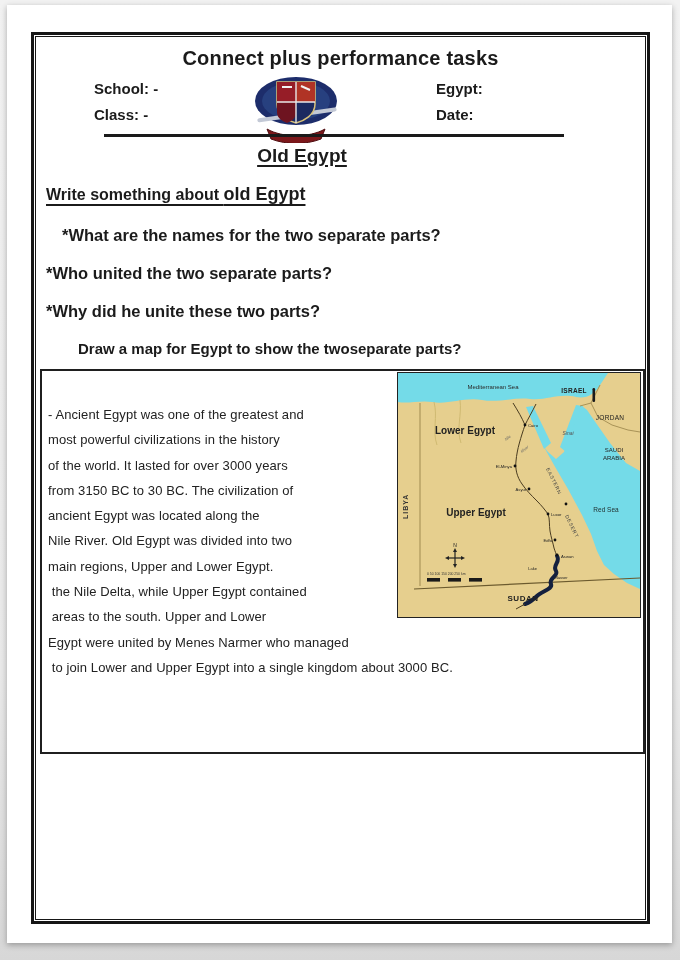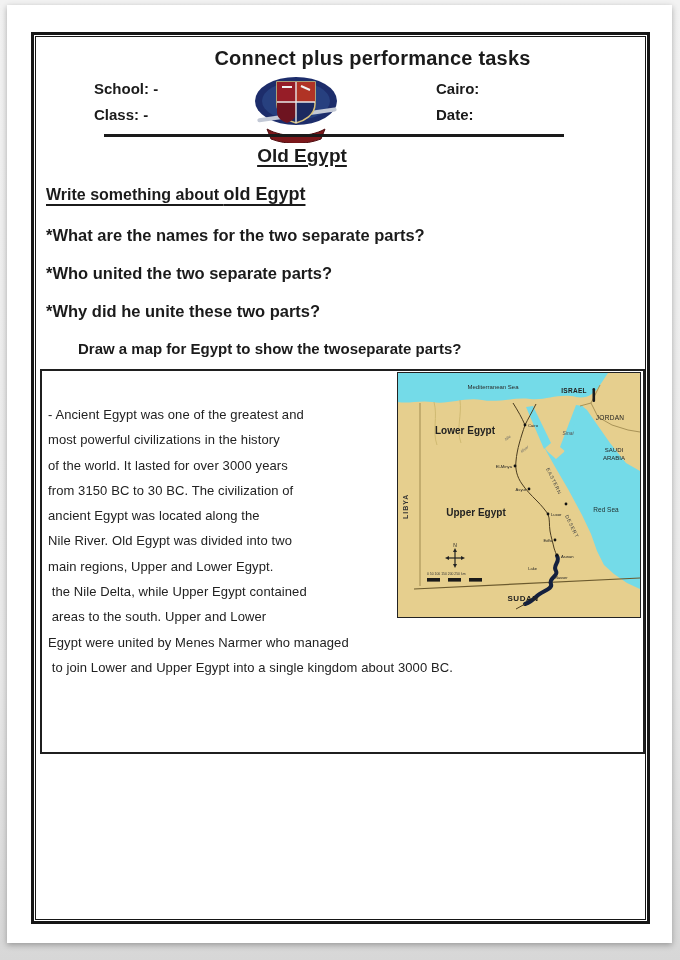--- a/index.html
+++ b/index.html
@@ -12,39 +12,39 @@
     position:absolute;left:7px;top:5px;width:665px;height:938px;
     background:#ffffff;box-shadow:0 2px 6px rgba(0,0,0,.30);
   }
   .frame{
     position:absolute;left:24px;top:27px;width:613px;height:886px;
     border:3px solid #161616;
   }
   .frame-inner{position:absolute;inset:1px;border:1px solid #161616;}
   .title{
     position:absolute;left:0;top:12px;width:100%;text-align:center;
-    font-size:20px;font-weight:700;letter-spacing:.2px;padding-left:32px;
+    font-size:20px;font-weight:700;letter-spacing:.2px;
   }
   .id-block{position:absolute;font-size:15px;font-weight:700;line-height:26px;}
   .id-school{left:60px;top:41px;}
   .id-name{left:402px;top:41px;}
   .logo{position:absolute;left:205px;top:36px;width:115px;height:72px;}
   .sepline{position:absolute;left:70px;top:99px;width:460px;height:3px;background:#1a1a1a;}
   .heading{
     position:absolute;left:178px;top:110px;width:180px;text-align:center;
     font-size:19px;font-weight:700;
     text-decoration:underline;text-decoration-thickness:2px;text-underline-offset:3px;
   }
   .prompt-lead{
     position:absolute;left:12px;top:149px;font-weight:700;font-size:16px;
     text-decoration:underline;text-decoration-thickness:2px;text-underline-offset:4px;text-align:right;
   }
   .prompt-lead .big{font-size:18px;}
   .question{position:absolute;left:12px;font-size:16.5px;font-weight:700;}
-  .q1{top:191px;} .q2{top:229px;} .q3{top:267px;}
+  .q1{top:191px;margin-left:16px;} .q2{top:229px;} .q3{top:267px;}
   .draw-line{position:absolute;left:44px;top:305px;font-size:15px;font-weight:700;}
   .content-box{
     position:absolute;left:6px;top:334px;width:601px;height:381px;
     border:2px solid #1f1f1f;background:#fff;
   }
   .article{position:absolute;left:6px;top:31px;}
   .article div{
     white-space:pre;font-size:13px;line-height:25.3px;color:#222;
     letter-spacing:.1px;
   }
@@ -78,21 +78,21 @@
         <path d="M57,11 h19 v20 h-19 Z" fill="#b03325"></path>
         <path d="M38,31 h19 v10 c0,7 -5,9 -9,11 c-4,-2 -10,-4 -10,-11 Z" fill="#6e1420"></path>
         <line x1="57" y1="11" x2="57" y2="52" stroke="#e8e8e8" stroke-width="1.4"></line>
         <line x1="38" y1="31" x2="76" y2="31" stroke="#e8e8e8" stroke-width="1.4"></line>
         <path d="M43,16 h10 M62,15 l9,4" stroke="#f2f2f2" stroke-width="2"></path>
         <path d="M28,58 C44,67 70,67 86,58 L82,68 C66,74 48,74 32,68 Z" fill="#7c181b" stroke="#4e0d10" stroke-width="1"></path>
       </svg>
     </div>
 
     <div class="id-block id-name">
-      <div>Cairo:</div>
+      <div>Egypt:</div>
       <div>Date:</div>
     </div>
 
     <div class="sepline"></div>
 
     <div class="heading">Old Egypt</div>
 
     <div class="prompt-lead"><span>Write something about </span><span class="big">old Egypt</span></div>
 
     <div class="question q1">*What are the names for the two separate parts?</div>

